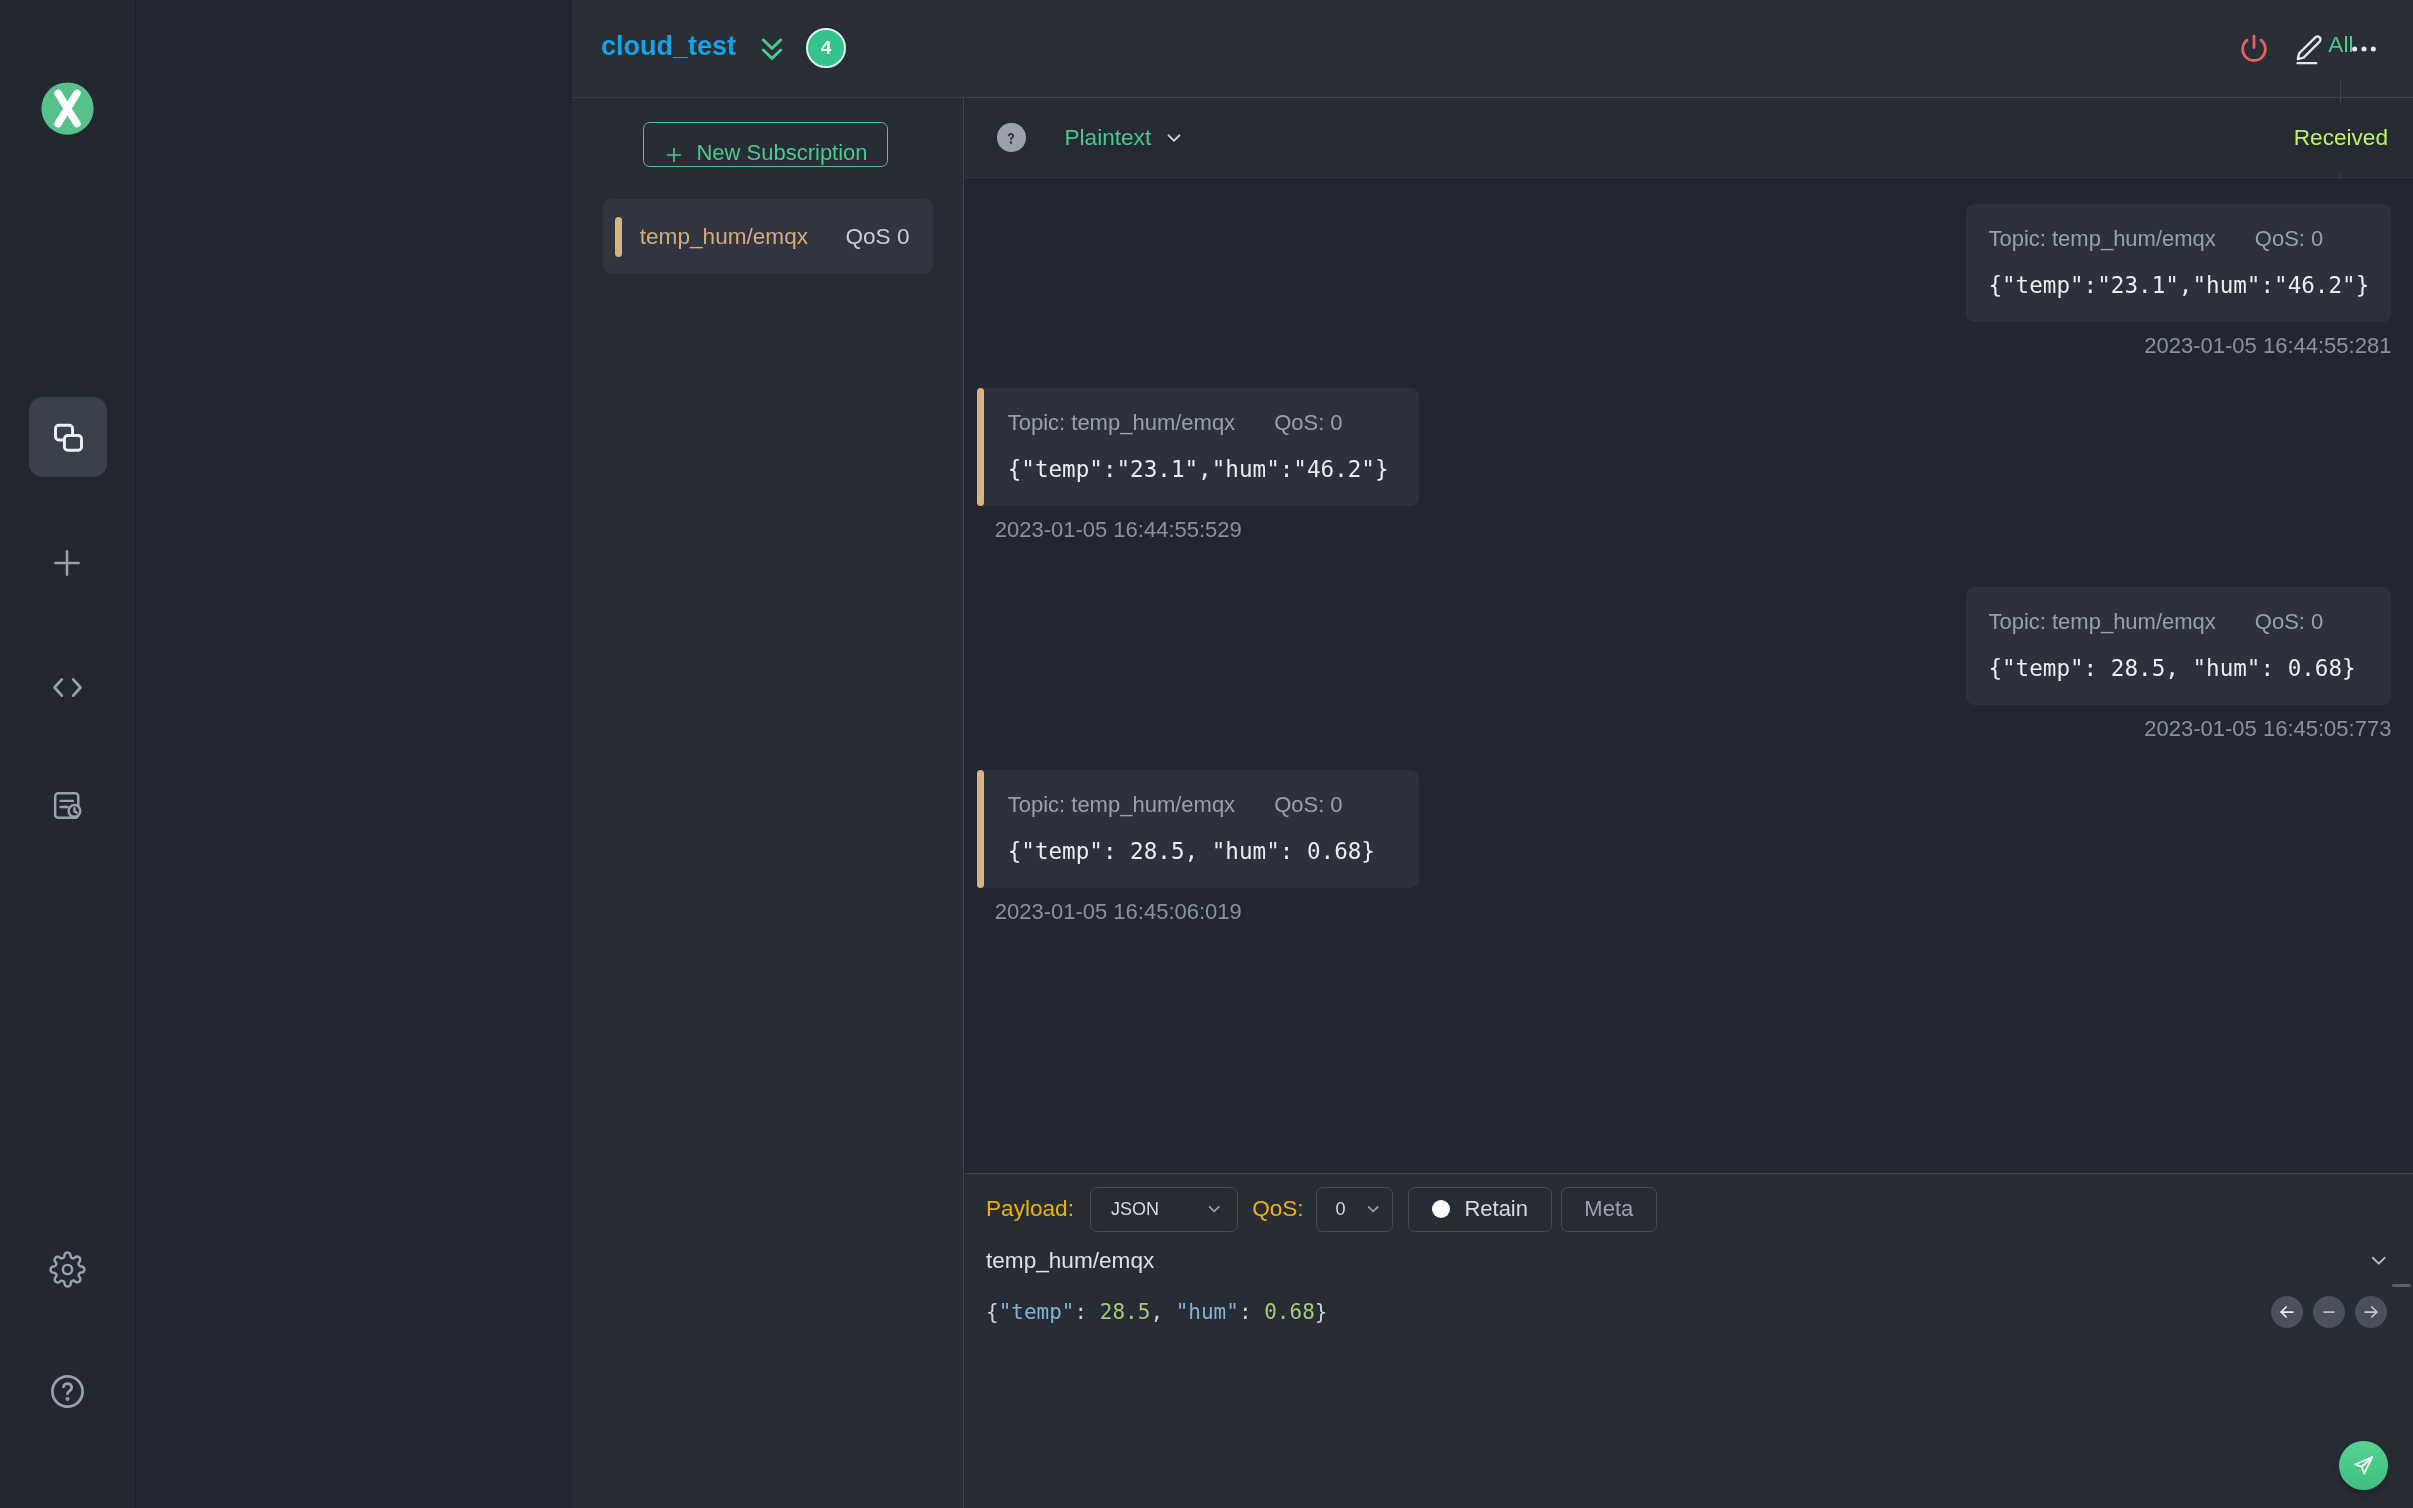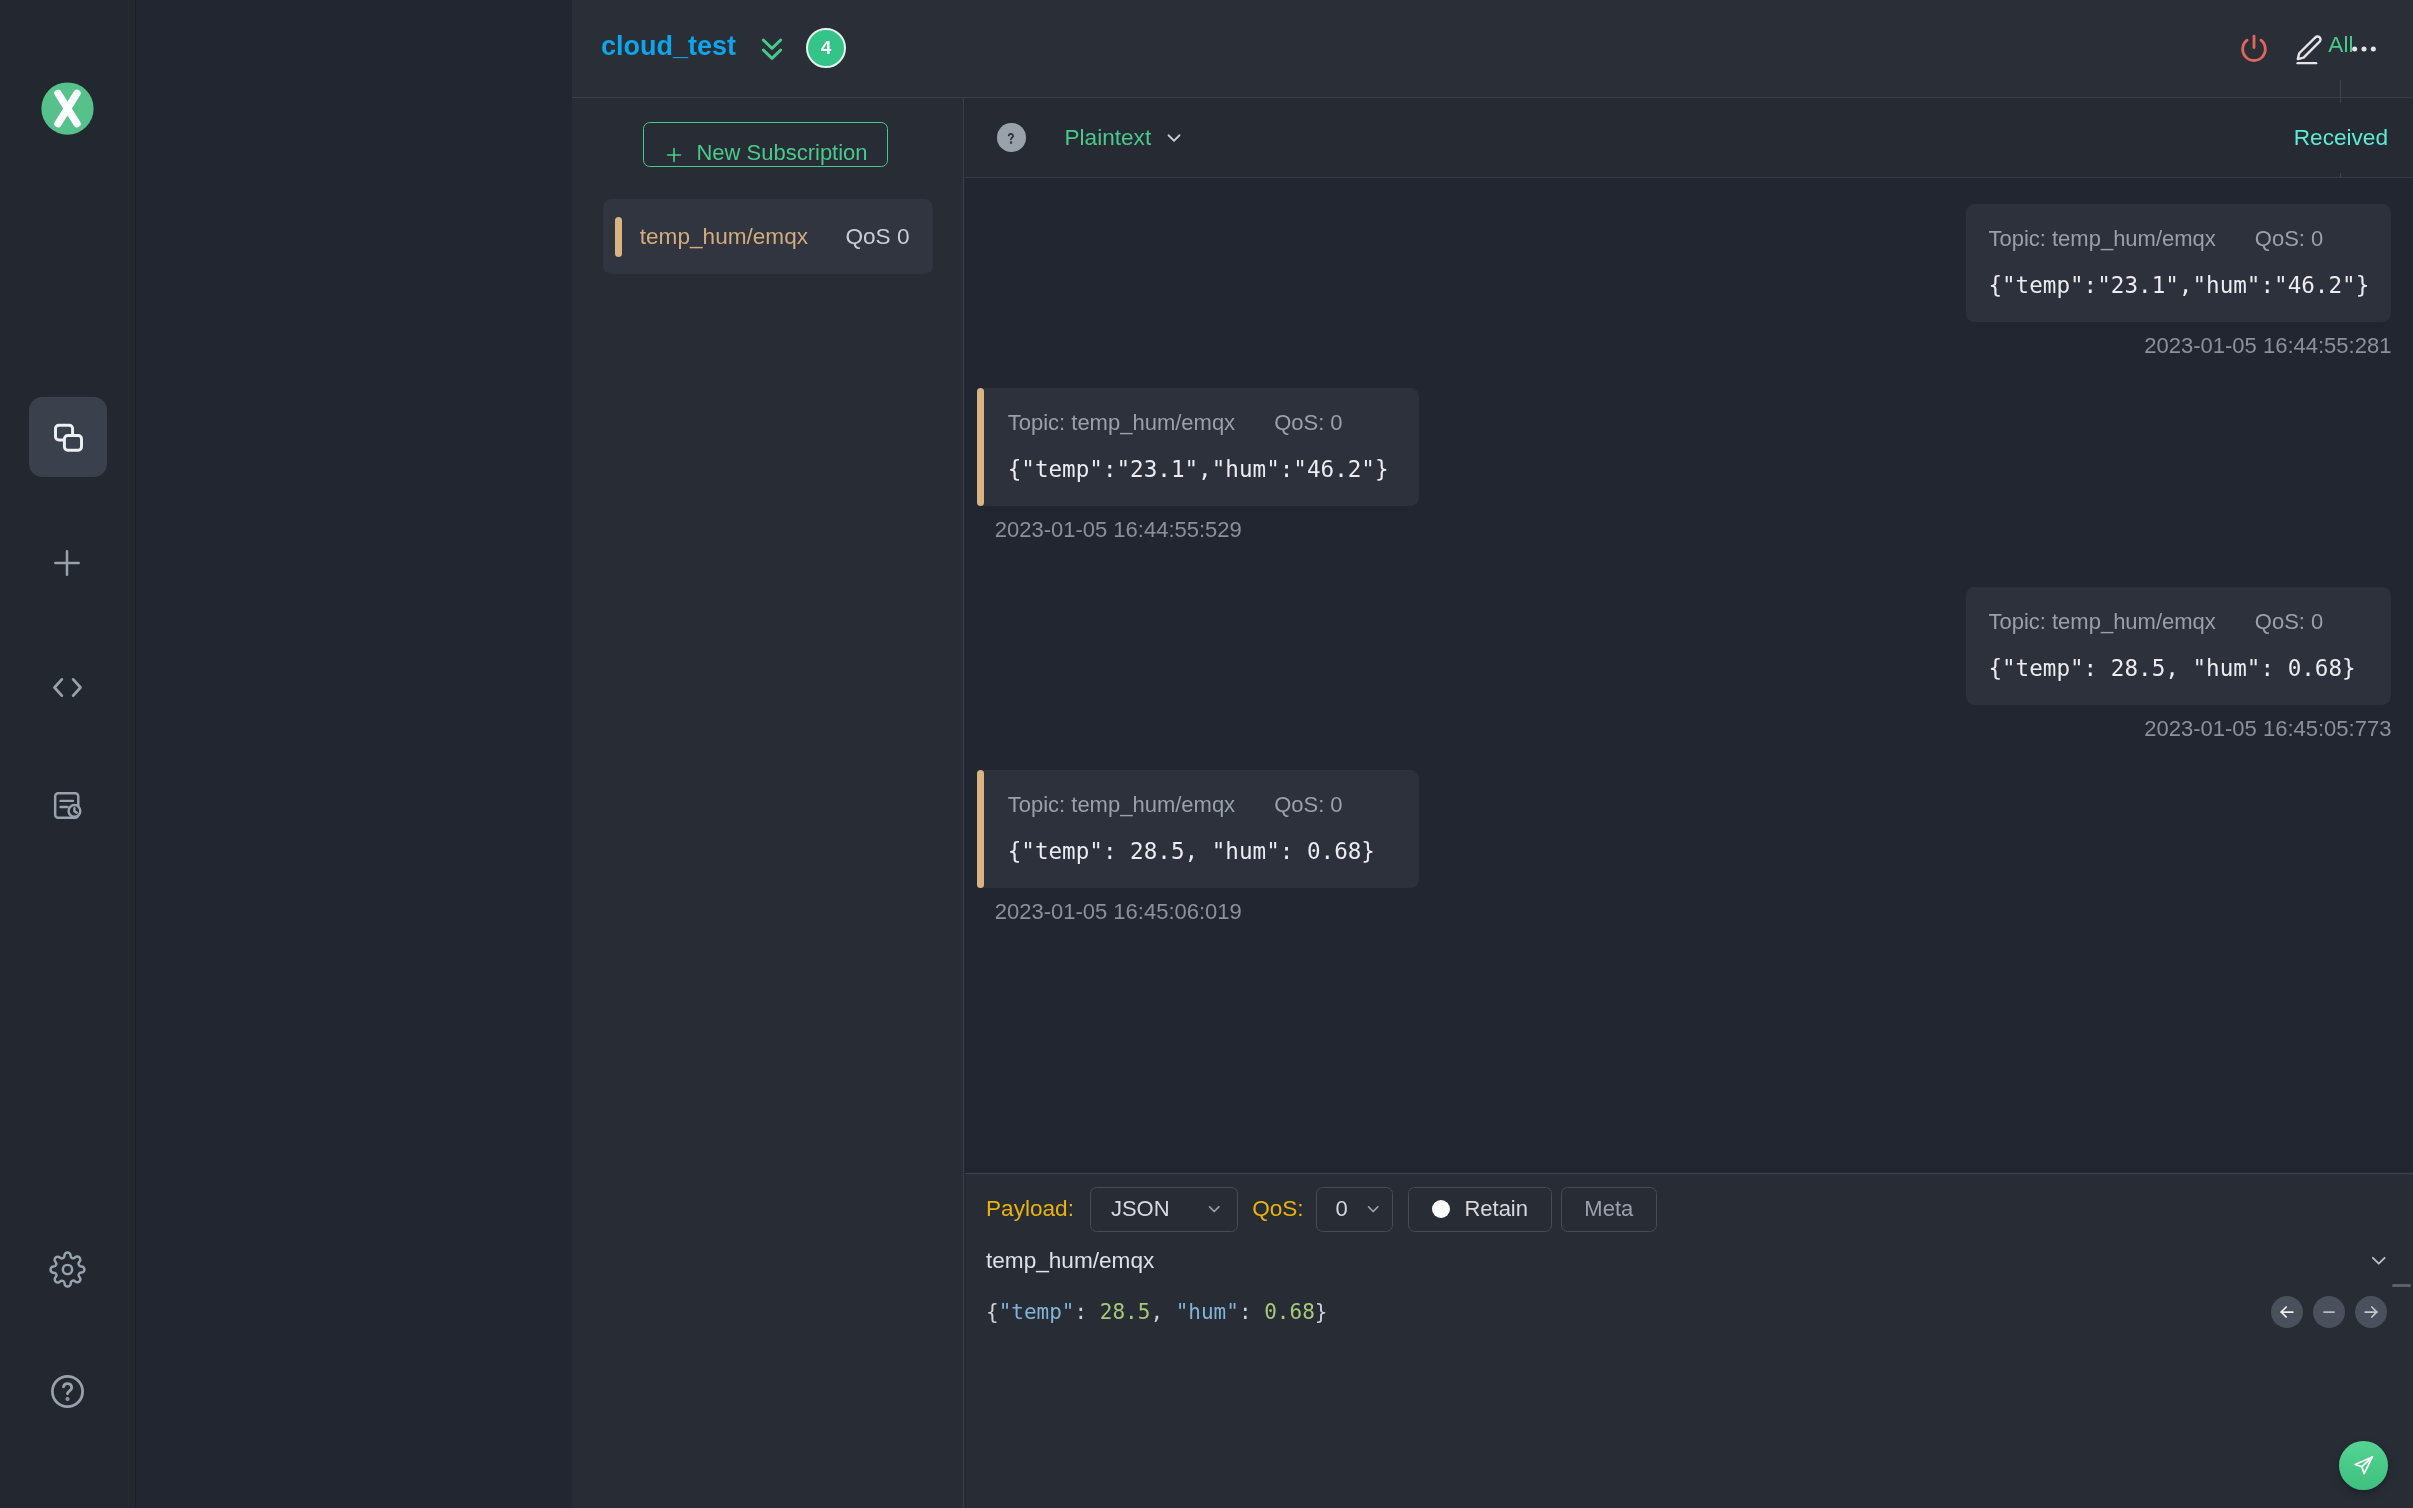--- a/index.html
+++ b/index.html
@@ -37,21 +37,21 @@
   .sub-bar { width:7.5px; height:40px; border-radius:4.2px; background:#dab385; margin-right:17.6px; flex:none; }
   .sub-topic { color:#d3ac7e; font-size:22.6px; }
   .sub-qos { margin-left:auto; color:#c9ced6; font-size:22.6px; }
 
   
   .msg-toolbar { position:absolute; left:965px; top:98px; width:1449px; height:80px; background:#262a33; border-bottom:0.8px solid #343944; display:flex; align-items:center; padding:0 23.5px 0 32px; }
   .q-circle { width:28.5px; height:28.5px; border-radius:50%; background:#99a1aa; display:flex; align-items:center; justify-content:center; cursor:pointer; flex:none; }
   .format-sel { margin-left:39px; display:flex; align-items:center; gap:11.7px; cursor:pointer; }
   .format-label { color:#49c98c; font-size:22.6px; }
   .filters { margin-left:auto; display:flex; align-items:center; gap:22px; font-size:22.6px;flex-direction:column; }
-  .filter { color:#5eead4; cursor:pointer; }
+  .filter { color:#bef264; cursor:pointer; }
   .filter.active { color:#49c98c; }
   .fsep { width:0.8px; height:22.6px; background:#3f4550; }
 
   
   .messages { position:absolute; left:965px; top:178px; width:1449px; height:996px; background:#222630; }
   .msg { position:absolute; }
   .msg.published { right:22.6px; text-align:right; }
   .msg.received { left:11.7px; text-align:left; }
   .msg-card { display:inline-block; text-align:left; background:#2c313b; border-radius:8.4px; padding:22px 22px 23.5px 22px; position:relative; }
   .msg.published .msg-card { width:425px; }
@@ -59,21 +59,21 @@
   .msg.received .msg-card::before { content:""; position:absolute; left:0; top:0; bottom:0; width:7.5px; border-radius:5px; background:#dab385; }
   .msg-meta { color:#9aa0ab; font-size:22px; display:flex; gap:39px; white-space:nowrap; }
   .msg-payload { margin-top:20px; font-family:"DejaVu Sans Mono",monospace; font-size:22.6px; color:#e9ecf1; white-space:nowrap; }
   .msg-time { margin-top:11px; color:#8b919b; font-size:22px; }
   .msg.received .msg-time { margin-left:18px; }
 
   
   .publish-panel { position:absolute; left:965px; top:1173px; width:1449px; height:335px; background:#282c35; border-top:0.8px solid #3f4550; }
   .pub-row { position:absolute; left:21px; top:11.7px; height:47px; display:flex; align-items:center; }
   .pub-label { color:#eab308; font-size:22.6px; }
-  .select { height:45px; border:0.8px solid #454b57; border-radius:6.7px; display:flex; align-items:center; color:#d6dae0; font-size:22px; cursor:pointer; background:transparent; }
+  .select { height:45px; border:0.8px solid #454b57; border-radius:6.7px; display:flex; align-items:center; color:#d6dae0; font-size:18px; cursor:pointer; background:transparent; }
   .sel-format { margin-left:16px; width:148px; padding:0 13.4px 0 20px; justify-content:space-between; }
   .sel-qos { margin-left:12.6px; width:77px; padding:0 10px 0 18.4px; justify-content:space-between; }
   .qos-label { margin-left:14.2px; }
   .retain-btn { margin-left:15px; height:45px; border:0.8px solid #454b57; border-radius:6.7px; display:flex; align-items:center; gap:14.2px; padding:0 22.6px; cursor:pointer; background:transparent; }
   .retain-dot { width:18.4px; height:18.4px; border-radius:50%; background:#ffffff; flex:none; }
   .retain-label { color:#d6dae0; font-size:22px; }
   .meta-btn { margin-left:9.2px; height:45px; border:0.8px solid #454b57; border-radius:6.7px; padding:0 22.6px; color:#9ba1ab; font-size:22px; display:flex; align-items:center; cursor:pointer; background:transparent; }
   .topic-row { position:absolute; left:21px; top:74px; right:23.5px; display:flex; align-items:center; justify-content:space-between; cursor:text; }
   .topic-text { color:#dde1e8; font-size:22.6px; }
   .editor-line { position:absolute; left:21px; top:126px; font-family:"DejaVu Sans Mono",monospace; font-size:21px; white-space:pre; cursor:text; }

